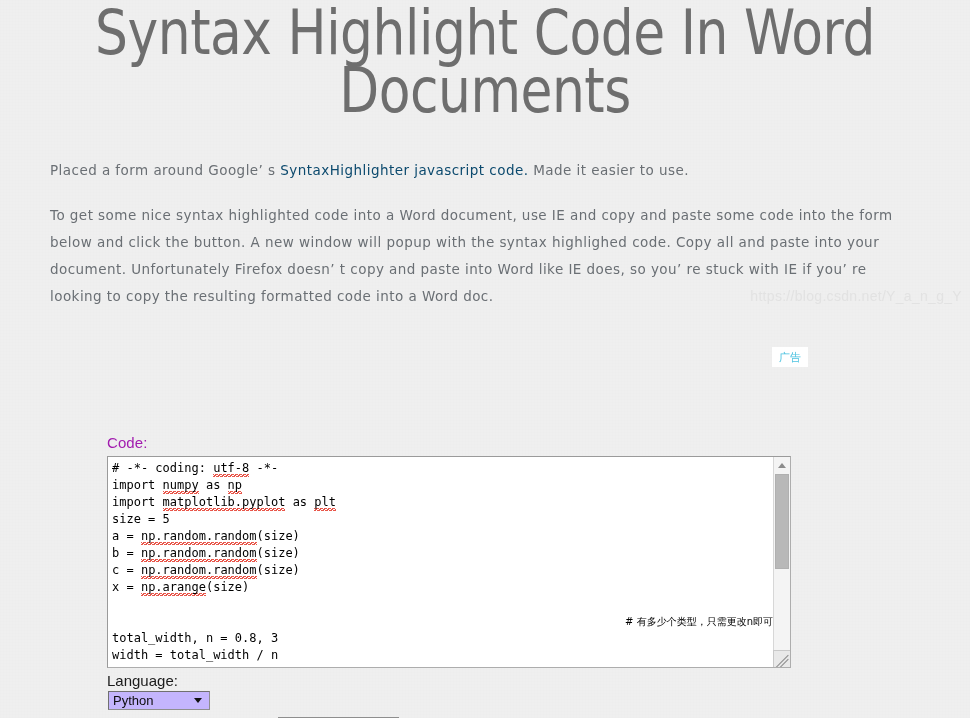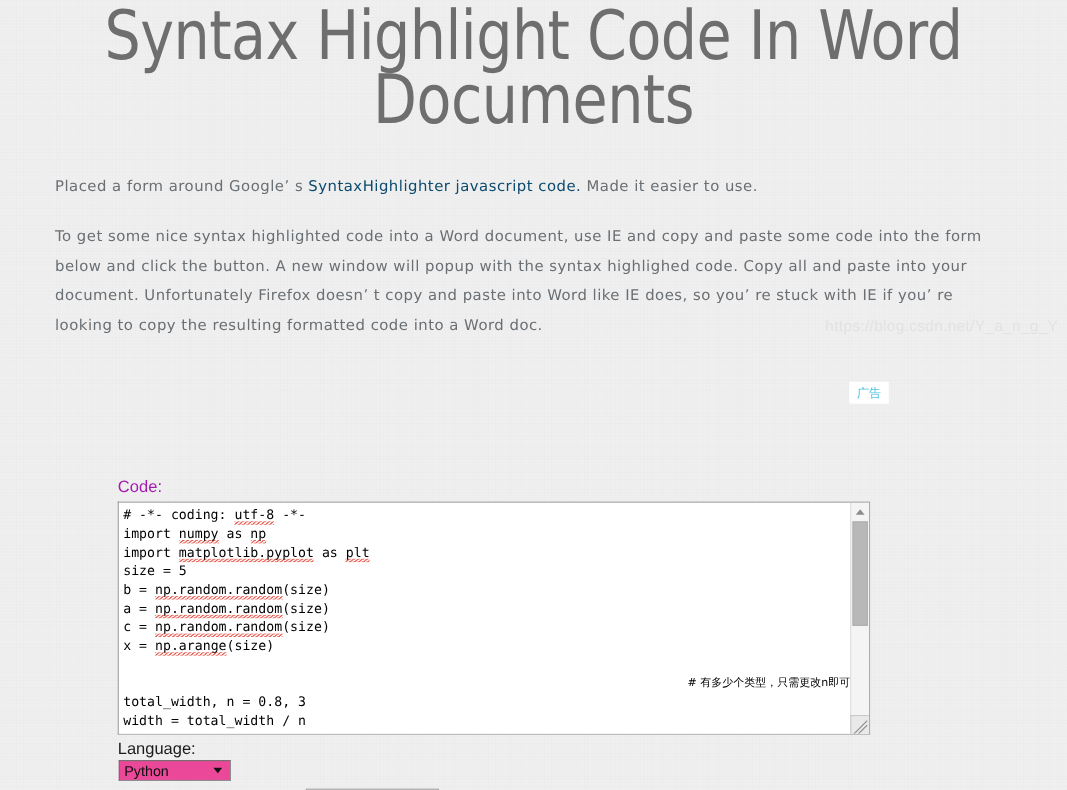--- a/index.html
+++ b/index.html
@@ -227,21 +227,21 @@
     line-height: 14px;
     color: #1b1b1b;
     margin-bottom: 19px;
   }
   .lang-select {
     position: absolute;
     left: 1px;
     top: 17px;
     width: 102px;
     height: 19px;
-    background: #ec4899;
+    background: #c4b5fd;
     border: 1px solid #8e8e8e;
     border-top-color: #707070;
     border-left-color: #707070;
     display: flex;
     align-items: center;
     padding: 0 4px;
     font-family: "Liberation Sans", sans-serif;
     font-size: 13px;
     color: #0d0d0d;
   }
@@ -306,22 +306,22 @@
   <div class="form-region">
 
     <div class="field-label">Code:</div>
 
     <div class="code-shell">
       <div class="code-area" id="code-area">
           <div class="code-line">#&nbsp;-*-&nbsp;coding:&nbsp;<span class="squig">utf-8</span>&nbsp;-*-</div>
           <div class="code-line">import&nbsp;<span class="squig">numpy</span>&nbsp;as&nbsp;<span class="squig">np</span></div>
           <div class="code-line">import&nbsp;<span class="squig">matplotlib.pyplot</span>&nbsp;as&nbsp;<span class="squig">plt</span></div>
           <div class="code-line">size&nbsp;=&nbsp;5</div>
+          <div class="code-line">a&nbsp;=&nbsp;<span class="squig">np.random.random</span>(size)</div>
           <div class="code-line">b&nbsp;=&nbsp;<span class="squig">np.random.random</span>(size)</div>
-          <div class="code-line">a&nbsp;=&nbsp;<span class="squig">np.random.random</span>(size)</div>
           <div class="code-line">c&nbsp;=&nbsp;<span class="squig">np.random.random</span>(size)</div>
           <div class="code-line">x&nbsp;=&nbsp;<span class="squig">np.arange</span>(size)</div>
           <div class="code-line blank">&nbsp;</div>
           <div class="code-line cjk">#&nbsp;有多少个类型，只需更改n即可</div>
           <div class="code-line">total_width,&nbsp;n&nbsp;=&nbsp;0.8,&nbsp;3</div>
           <div class="code-line">width&nbsp;=&nbsp;total_width&nbsp;/&nbsp;n</div>
           <div class="code-line blank">&nbsp;</div>
         </div>
 
       <div class="vscroll">

